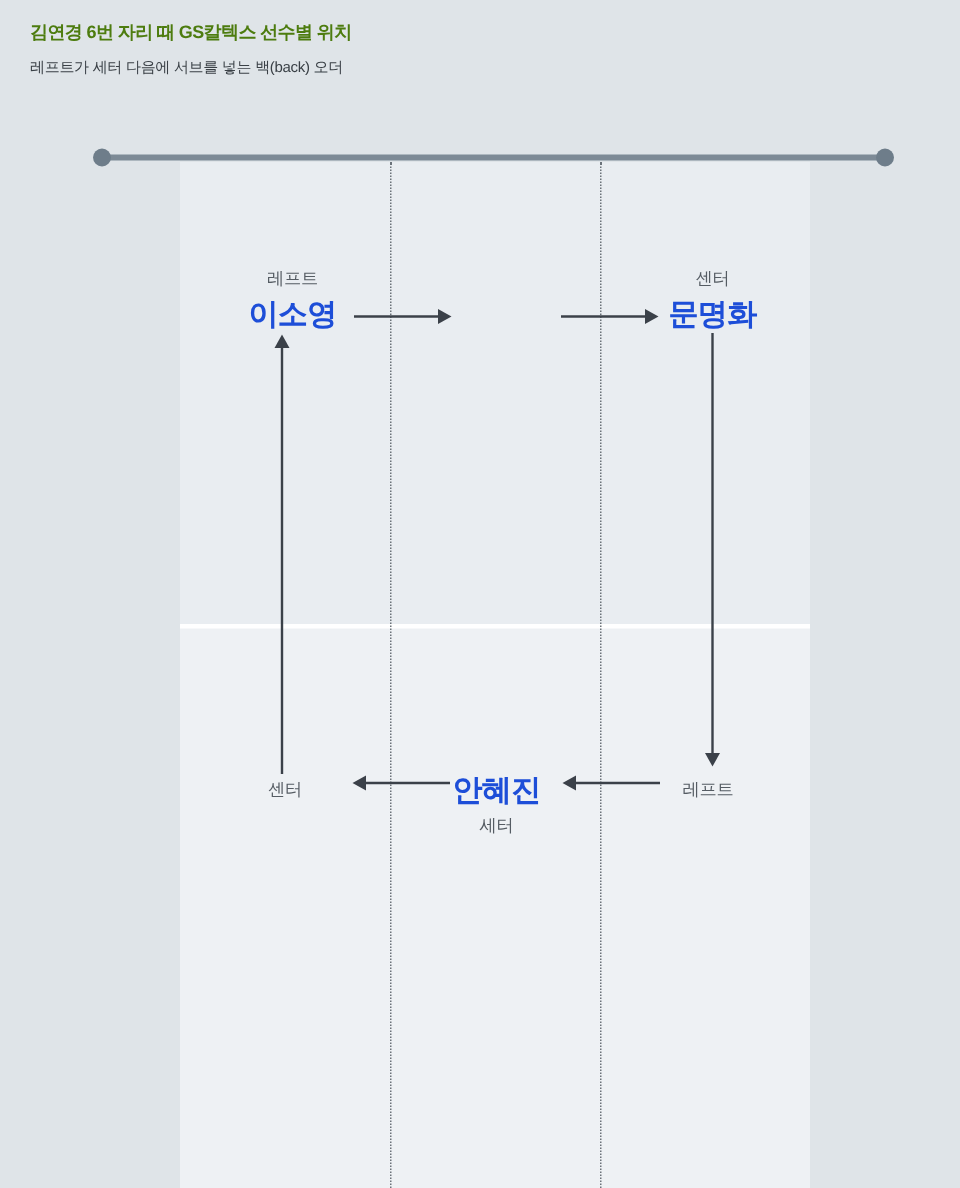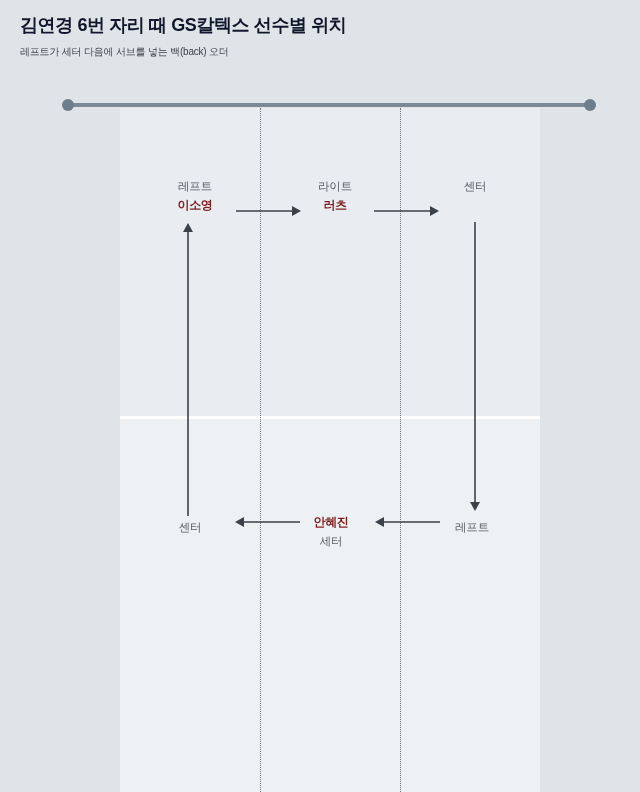--- a/index.html
+++ b/index.html
@@ -16,24 +16,24 @@
     overflow: hidden;
   }
 
   .header {
     position: absolute;
     left: 20px;
     top: 14px;
     width: 600px;
   }
   .title {
-    font-size: 18px;
+    font-size: 12px;
     font-weight: bold;
     letter-spacing: -0.4px;
-    color: #0f172a;
+    color: #4d7c0f;
     margin: 0;
     line-height: 1.3;
   }
   .subtitle {
     font-size: 10px;
     font-weight: normal;
     color: #3a4046;
     margin: 8px 0 0 0;
     letter-spacing: -0.2px;
   }
@@ -101,23 +101,23 @@
   .net-post.left { left: 62px; }
   .net-post.right { left: 584px; }
 
   
   .player {
     position: absolute;
     text-align: center;
     width: 120px;
   }
   .player .name {
-    font-size: 12px;
+    font-size: 20px;
     font-weight: bold;
-    color: #7f1d1d;
+    color: #1d4ed8;
     letter-spacing: -0.4px;
     line-height: 1.2;
   }
   .player .role {
     font-size: 11.5px;
     color: #555c63;
     letter-spacing: -0.2px;
     line-height: 1.4;
   }
   .player.role-top .role { margin-bottom: 4px; }
@@ -146,26 +146,23 @@
   <div class="dash dash-2"></div>
 
   <div class="net-bar"></div>
   <div class="net-post left"></div>
   <div class="net-post right"></div>
 
   <div class="player role-top" style="left:135px; top:78px;">
     <div class="role">레프트</div>
     <div class="name">이소영</div>
   </div>
-  <div class="player role-top" style="left:275px; top:78px;">
-    <div class="role">라이트</div>
-    <div class="name">러츠</div>
-  </div>
   <div class="player role-top" style="left:415px; top:78px;">
     <div class="role">센터</div>
+    <div class="name">문명화</div>
   </div>
 
   <div class="player role-bottom" style="left:130px; top:415px;">
     <div class="role">센터</div>
   </div>
   <div class="player role-bottom" style="left:271px; top:415px;text-align:center;">
     <div class="name">안혜진</div>
     <div class="role">세터</div>
   </div>
   <div class="player role-bottom" style="left:412px; top:415px;">

